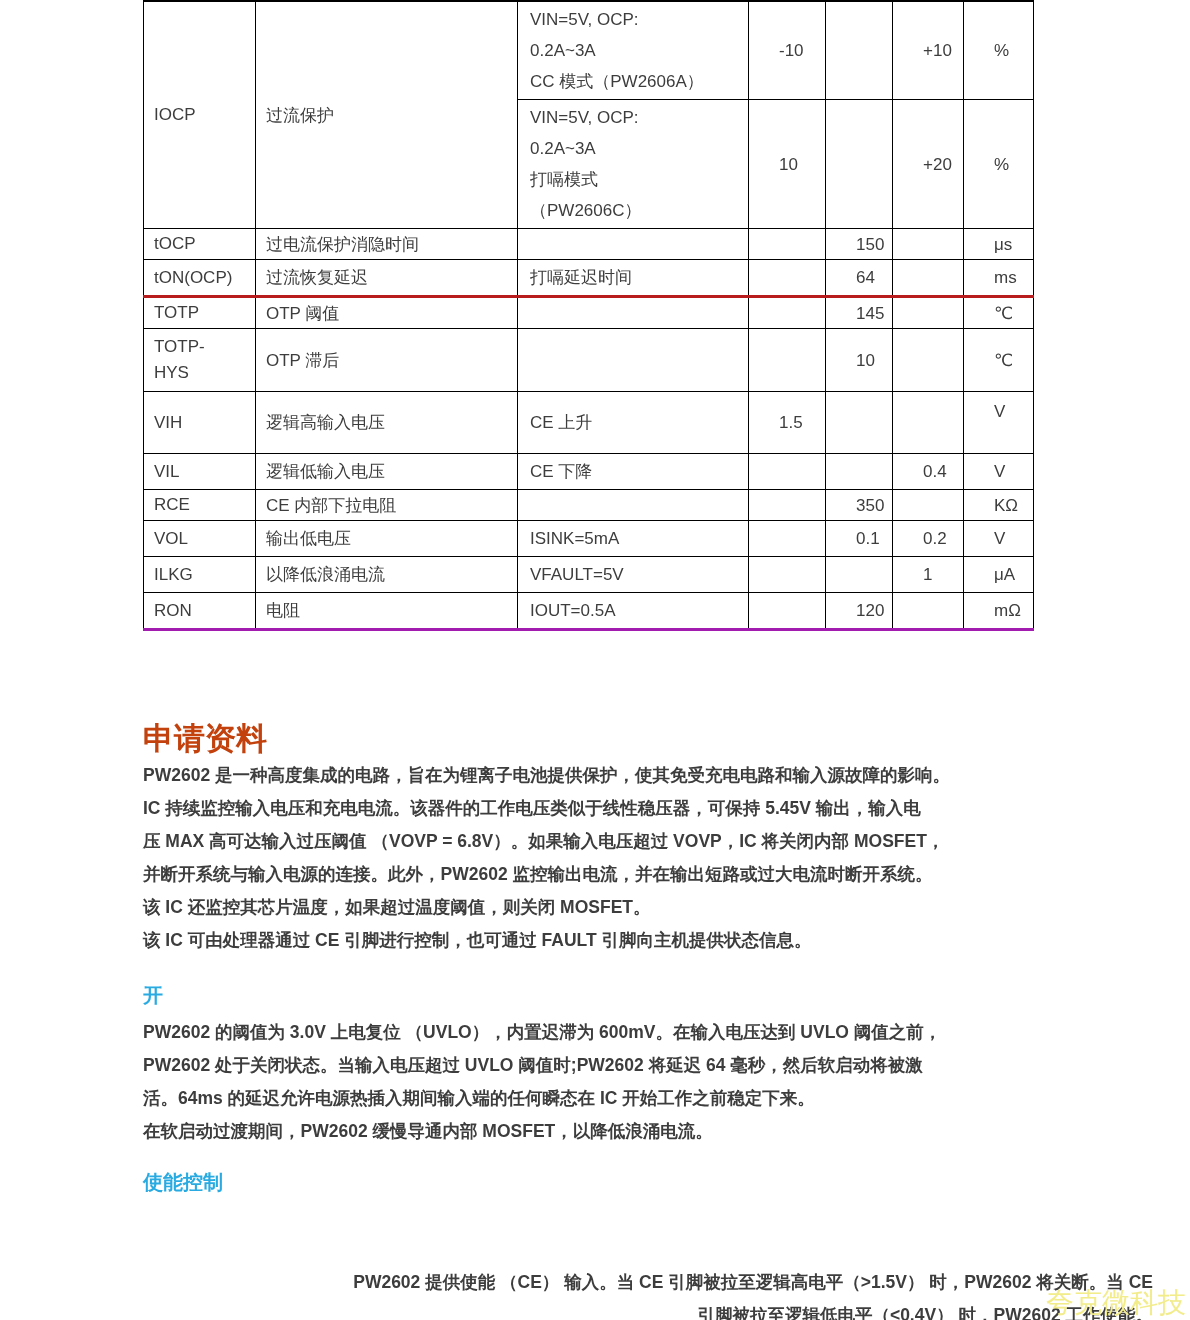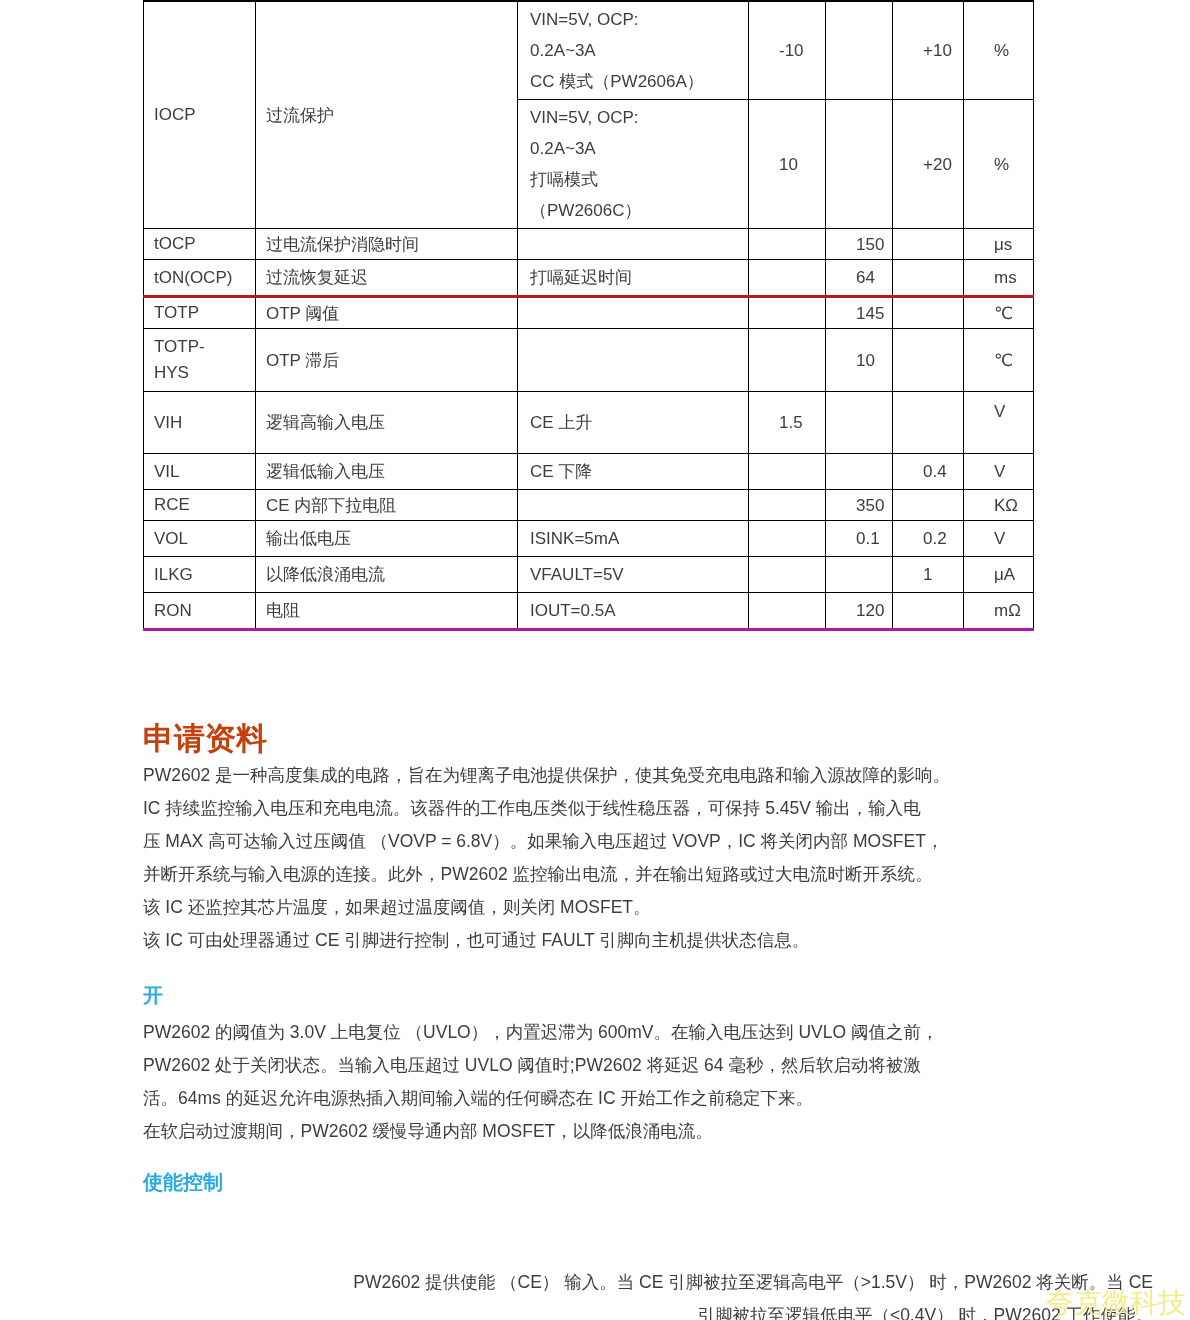--- a/index.html
+++ b/index.html
@@ -39,21 +39,21 @@
   .h2 {
     position:absolute; left:143px;
     font-size:20px; font-weight:bold; color:#29abe2;
   }
   #on-title { top:982px; }
   #enable-title { top:1169px; }
 
   .para {
     position:absolute; left:143px; width:1010px;
     font-size:17.5px; line-height:33px;
-    white-space:pre-line; color:#3d3d3d;
+    white-space:pre-line; color:#3d3d3d;font-weight:bold;
   }
   #app-body { top:759px; }
   #on-body { top:1016px; }
   #enable-body { top:1266px;text-align:right; }
 
   
   .watermark {
     position:absolute; left:1046px; top:1284px;
     font-size:28px; color:#f2ec8b;
   }

